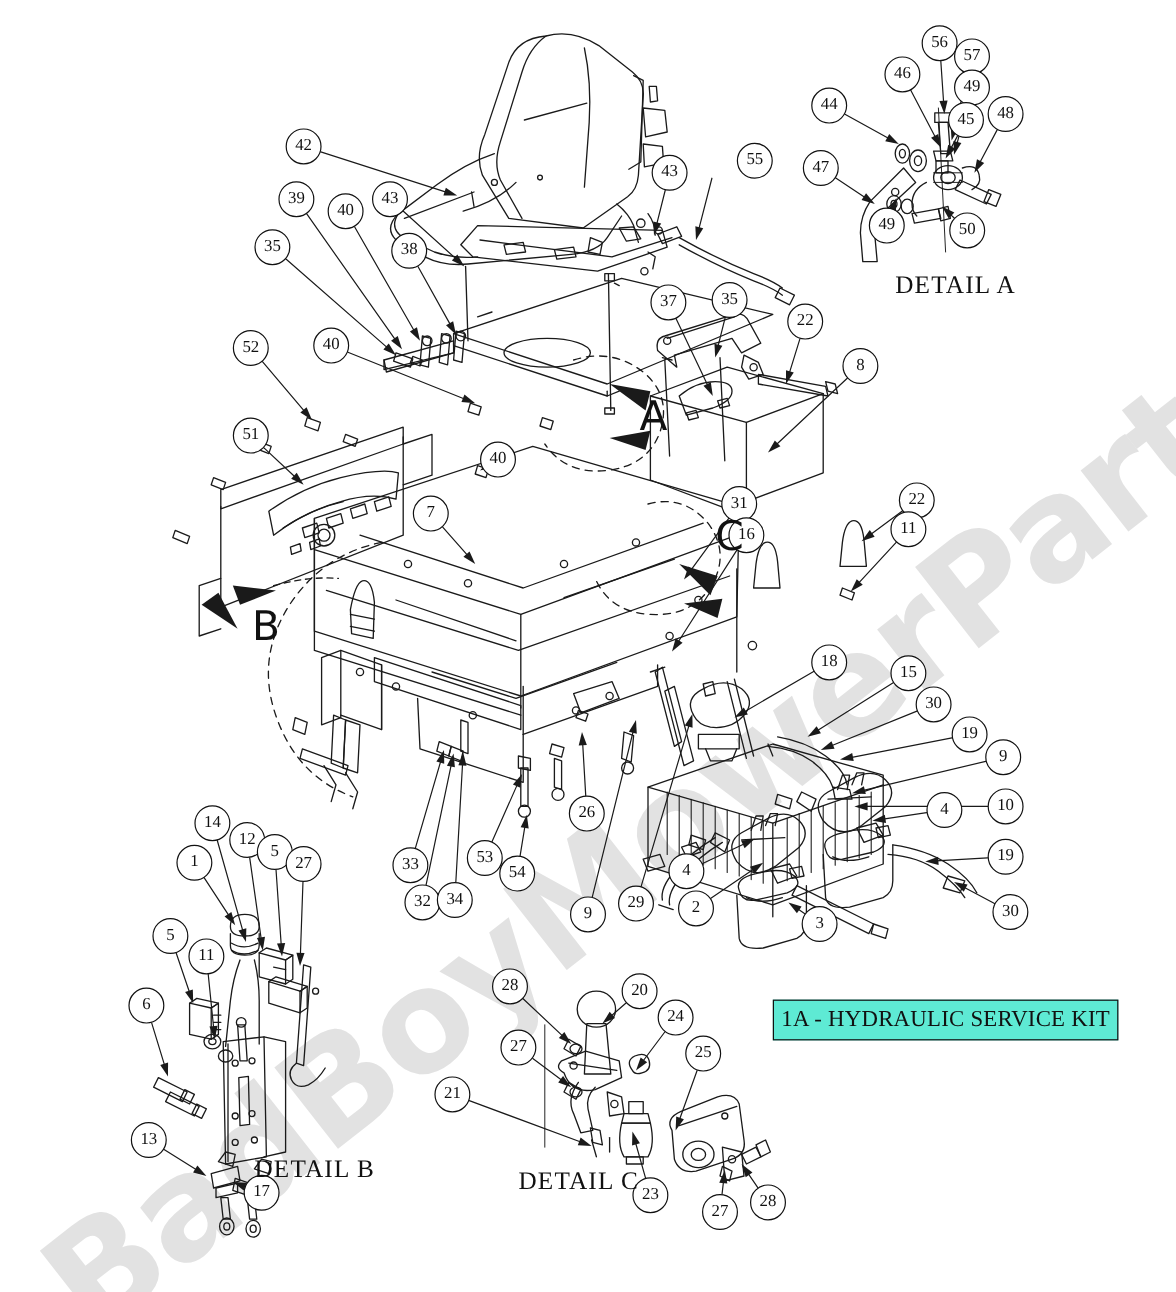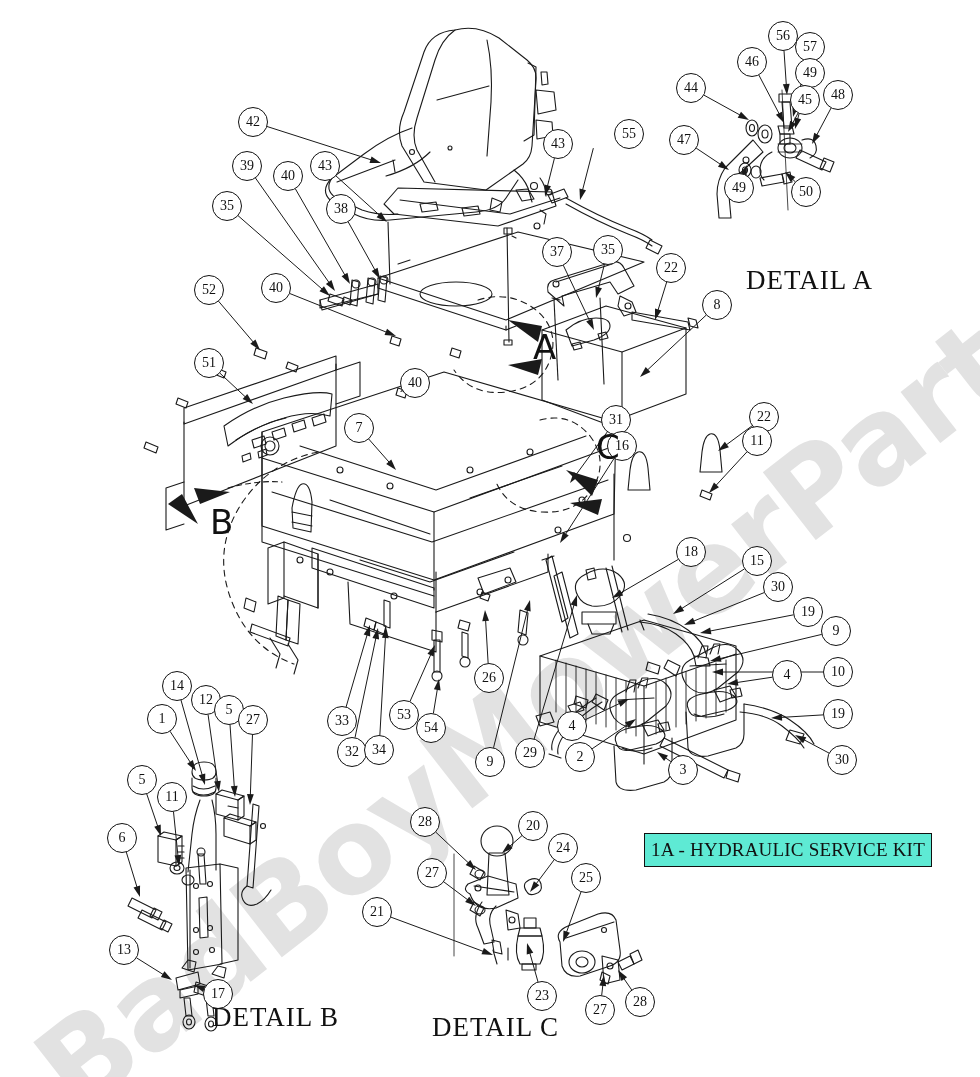--- a/index.html
+++ b/index.html
@@ -45,21 +45,21 @@
 
   
   #main-title{
     position:absolute;left:117px;top:50px;z-index:6;
     font-family:"DejaVu Sans", sans-serif;
     font-size:34px;color:#1a1a1a;letter-spacing:0.5px;
   }
   .detail-title{
     position:absolute;z-index:6;
     font-family:"Liberation Serif", serif;
-    font-size:27px;color:#111;letter-spacing:1px;margin-top:40px;
+    font-size:21px;color:#111;letter-spacing:1px;
   }
 
   
   .note-box{
     position:absolute;z-index:6;background:#5eead4;
     border:1.6px solid #111;box-sizing:border-box;
     display:flex;align-items:center;justify-content:center;
     text-align:center;
     font-family:Liberation Serif, serif;
     color:#111;

